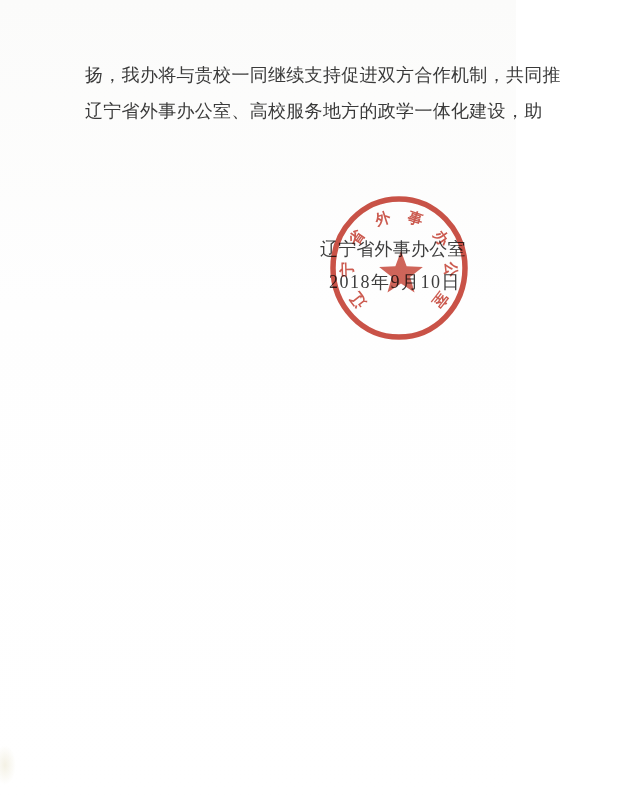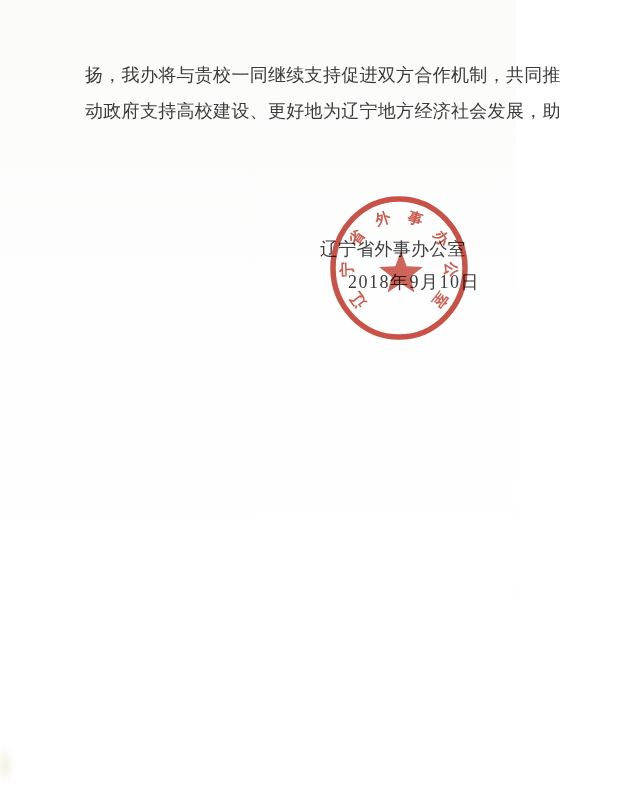--- a/index.html
+++ b/index.html
@@ -38,21 +38,21 @@
     top: 237px;
     color: #3d3d3d;
     font-size: 18px;
     letter-spacing: 0.2px;
     white-space: nowrap;
     z-index: 3;
     mix-blend-mode: multiply;
   }
   .sig-date {
     position: absolute;
-    left: 348px;
+    left: 329px;
     top: 270px;
     color: #3d3d3d;
     font-size: 18px;
     letter-spacing: 1.5px;
     white-space: nowrap;
     z-index: 3;
     mix-blend-mode: multiply;
   }
   
   .seal {
@@ -76,21 +76,21 @@
     background: radial-gradient(ellipse at center, rgba(210,200,150,0.25), rgba(255,255,255,0) 70%);
   }
 </style>
 </head>
 <body>
 
 <div class="page">
 
   <div class="letter-body">
     <div class="letter-line">扬，我办将与贵校一同继续支持促进双方合作机制，共同推</div>
-    <div class="letter-line">动政府支持高校建设、更好地为辽宁地方经济社会发展，助</div>
+    <div class="letter-line">辽宁省外事办公室、高校服务地方的政学一体化建设，助</div>
   </div>
 
   <div class="sig-name">辽宁省外事办公室</div>
 
   <div class="sig-date">2018年9月10日</div>
 
   <div class="seal">
     <svg width="176" height="176" viewBox="0 0 176 176" xmlns="http://www.w3.org/2000/svg">
 
       <ellipse cx="88" cy="88" rx="66" ry="69" fill="none" stroke="#c13527" stroke-width="5.5" opacity="0.95"></ellipse>

